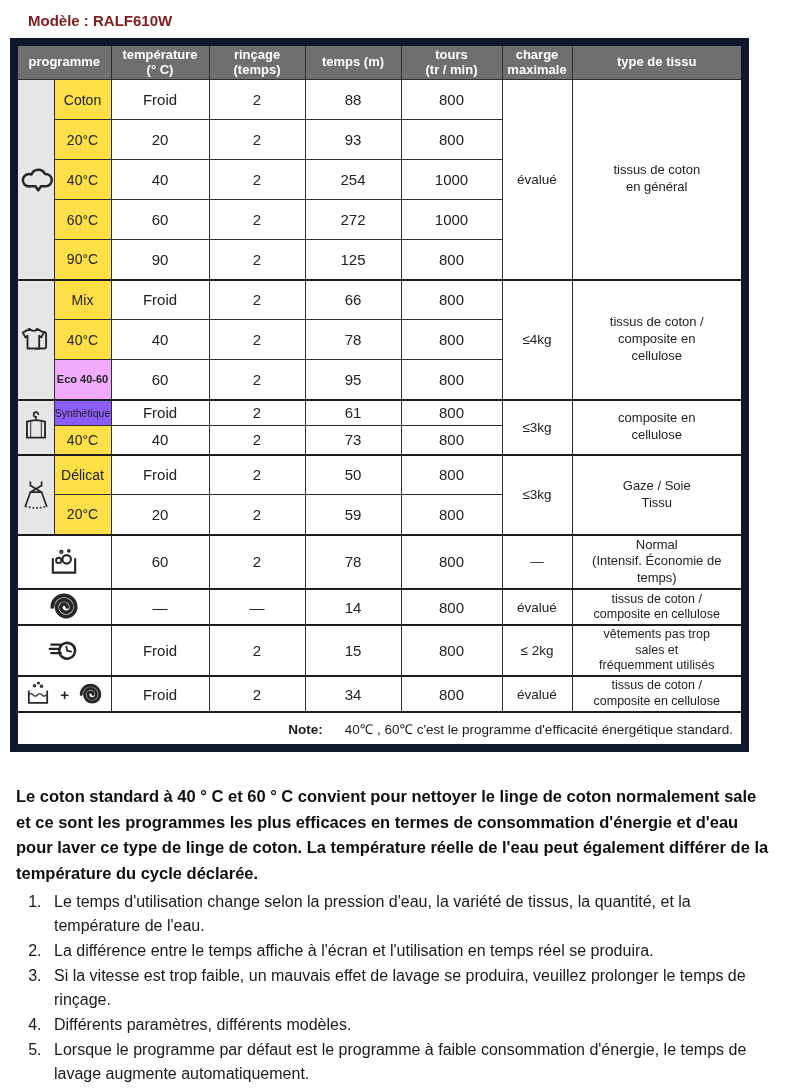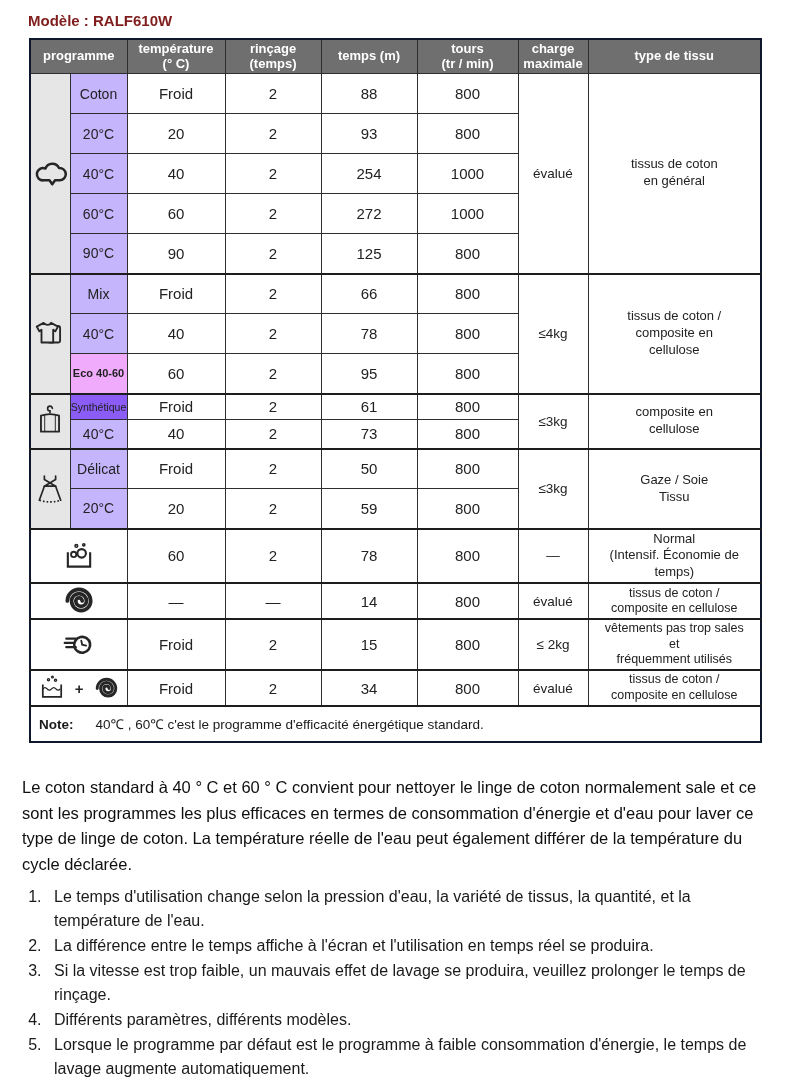--- a/index.html
+++ b/index.html
@@ -7,54 +7,54 @@
     width:798px; height:1090px;
     font-family:"Liberation Sans", sans-serif;
     color:#1a1a1a; overflow:hidden;
   }
   .title {
     margin:12px 0 9px 28px;
     font-size:15px; font-weight:bold; color:#7f1d1d;
   }
   table.prog-table {
     border-collapse:collapse; table-layout:fixed;
-    margin-left:29px; width:731px;
-    border:2px solid #0f172a;
+    margin-left:10px; width:731px;
+    border:8px solid #0f172a;
   }
   .prog-table th, .prog-table td {
     border:1px solid #2e2e2e; padding:0;
     text-align:center; vertical-align:middle;
     overflow:hidden;
   }
   .prog-table thead th {
     background:#6f6f6f; color:#ffffff;
     font-size:13px; font-weight:bold;
     height:33px; line-height:1.15; white-space:pre-line;
   }
   tr.h40 { height:40px; }
   tr.h26 { height:26px; }
   tr.h29 { height:29px; }
   tr.h36 { height:36px; }
   tr.h37 { height:37px; }
   tr.sec > td { border-top:2px solid #1d1d1d; }
   td.icon-cell { background:#e6e6e6; }
-  td.prog { background:#c4b5fd; font-size:14px; color:#222; }
+  td.prog { background:#fde047; font-size:14px; color:#222; }
   td.prog-sm { background:#8b5cf6; font-size:10.5px; color:#222; }
   td.prog-eco { background:#f0abfc; font-size:11px; font-weight:bold; color:#222; }
   td.num { font-size:15px; color:#222; }
   td.charge { font-size:13.5px; color:#222; }
   td.tissu { font-size:13px; white-space:pre-line; line-height:1.3; color:#222; padding:1px 16px; }
   td.tissu-sm { font-size:12.5px; line-height:1.25; }
-  td.note-cell { text-align:left; padding:4px 8px; font-size:13.5px; }
+  td.note-cell { text-align:right; padding:4px 8px; font-size:13.5px; }
   .note-label { font-weight:bold; margin-right:22px; }
   .combo-wrap { display:flex; align-items:center; justify-content:center; gap:2px; }
   .plus-sign { font-size:15px; font-weight:bold; color:#262626; }
   .bodytext { margin:32px 24px 0 14px; }
   .lead {
-    margin:8px; font-weight:normal; font-size:16.5px;
+    margin:2px; font-weight:bold; font-size:16.5px;
     line-height:1.55; color:#0f0f0f;
   }
   .remarks-label { margin:3px 0 0 0; font-size:16px; }
   ol.remarks { margin:4px 0 3px 0; padding-left:32px; font-size:16px; line-height:1.5; }
   ol.remarks li { padding-left:8px; margin:1px 0; }
   svg { display:block; margin:0 auto; }
 </style>
 </head>
 <body>
 

